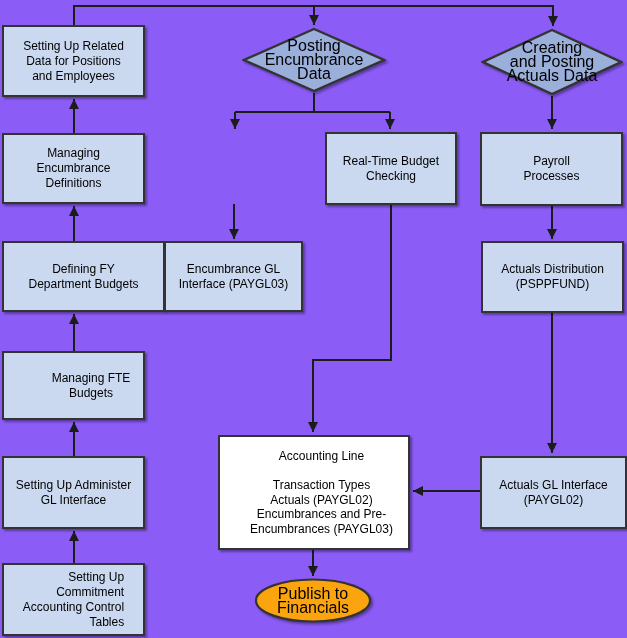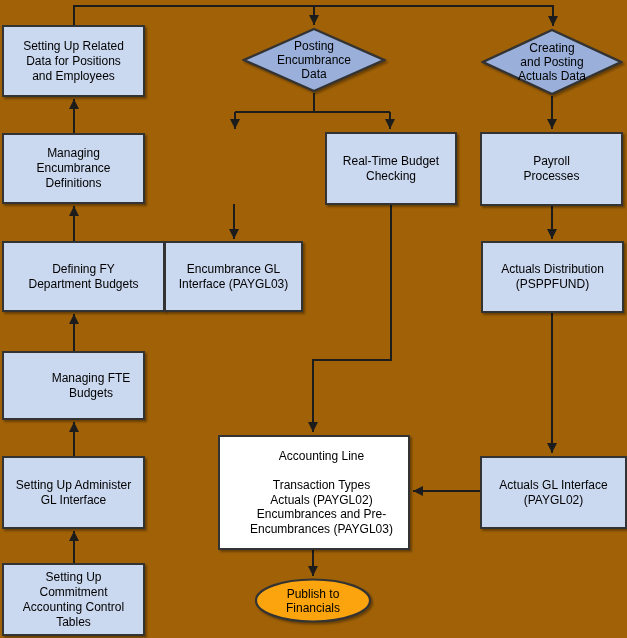--- a/index.html
+++ b/index.html
@@ -5,21 +5,21 @@
   html, body {
     margin: 0;
     padding: 0;
     background: #ffffff;
     font-family: "Liberation Sans", sans-serif;
   }
   #canvas {
     position: relative;
     width: 627px;
     height: 638px;
-    background: #a16207;
+    background: #8b5cf6;
     overflow: hidden;
   }
   #connector-layer {
     position: absolute;
     left: 0; top: 0;
     width: 627px; height: 638px;
     pointer-events: none;
   }
   .edge {
     fill: none;
@@ -68,31 +68,31 @@
     stroke-width: 2.2;
   }
   .shape-label {
     position: absolute;
     left: 0; top: 0; right: 0; bottom: 0;
     display: flex;
     align-items: center;
     justify-content: center;
     text-align: center;
     white-space: pre-line;
-    font-size: 12px;
+    font-size: 16px;
     line-height: 14px;
     color: #000000;
   }
   
   .n-l1 { left: 2px;   top: 25px;  width: 143px; height: 72px; }
   .n-l2 { left: 2px;   top: 133px; width: 143px; height: 71px; }
   .n-l3 { left: 2px;   top: 241px; width: 163px; height: 71px; }
   .n-l4 { left: 2px;   top: 351px; width: 143px; height: 69px; padding-left: 35px; }
   .n-l5 { left: 2px;   top: 456px; width: 143px; height: 73px; }
-  .n-l6 { left: 2px;   top: 563px; width: 143px; height: 73px; }
+  .n-l6 { left: 2px;   top: 563px; width: 143px; height: 73px; text-align: right; }
   .n-batch   { left: 167px; top: 133px; width: 135px; height: 71px; }
   .n-encgl   { left: 164px; top: 241px; width: 139px; height: 71px; }
   .n-rt      { left: 325px; top: 132px; width: 132px; height: 73px; text-align: center; }
   .n-payroll { left: 480px; top: 132px; width: 143px; height: 74px; }
   .n-actdist { left: 481px; top: 241px; width: 143px; height: 72px; }
   .n-actgl   { left: 480px; top: 456px; width: 147px; height: 73px; }
   .n-acc     { left: 218px; top: 435px; width: 192px; height: 115px; padding-left: 15px; }
   .n-diamond-m { left: 242px; top: 27px; width: 144px; height: 66px; }
   .n-diamond-r { left: 481px; top: 28px; width: 142px; height: 68px; }
   .n-ellipse   { left: 253px; top: 577px; width: 120px; height: 47px; }

